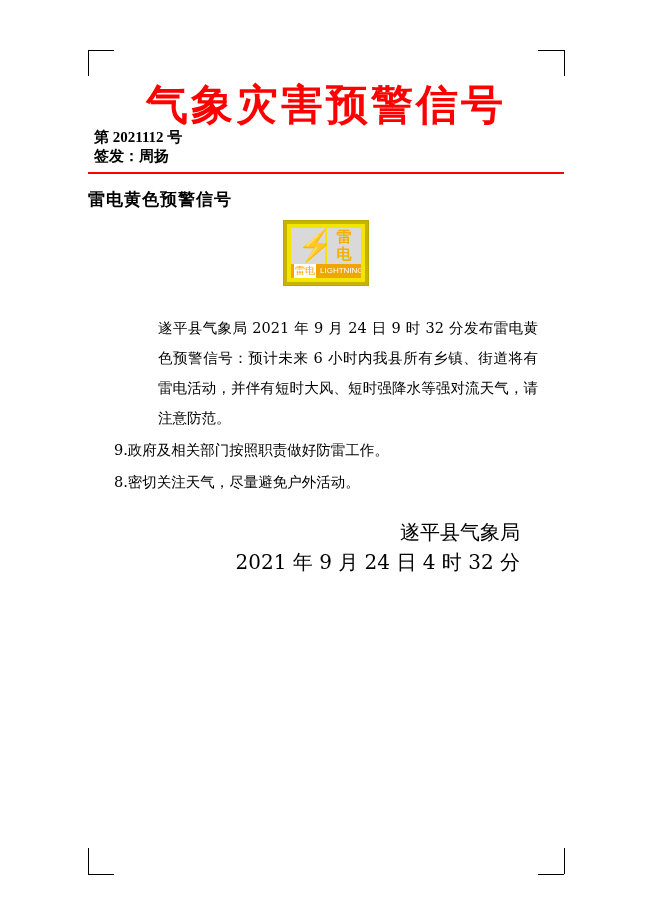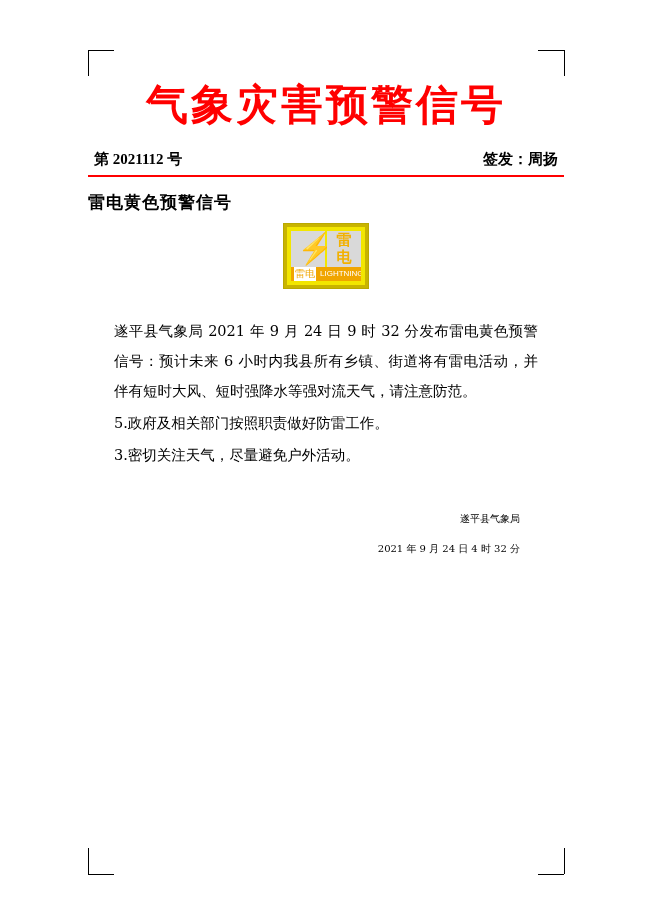--- a/index.html
+++ b/index.html
@@ -66,28 +66,28 @@
     color: #ff0000;
     font-family: "DejaVu Serif", "Liberation Serif", serif;
     font-weight: bold;
     font-size: 42px;
     letter-spacing: 3px;
     line-height: 1.1;
     white-space: nowrap;
   }
 
   .meta-row {
-    margin-top: 22px;
     display: flex;
     justify-content: space-between;
     align-items: baseline;
     font-size: 15px;
     font-weight: bold;
     font-family: "Liberation Serif", serif;
     padding: 0 6px 6px 6px;
+    flex-direction: column;
   }
 
   .red-rule {
     border-bottom: 2px solid #ff0000;
     width: 100%;
     height: 0;
   }
 
   .sub-title {
     margin-top: 14px;
@@ -175,34 +175,35 @@
     font-family: "DejaVu Serif", "Liberation Serif", serif;
     font-size: 14.5px;
     line-height: 30px;
     text-align: justify;
   }
   .body-text p {
     margin: 0;
   }
   .body-text .para-lead {
     margin-bottom: 0;
+    margin-left: 44px;
   }
   .body-text .guide-head {
     margin-top: 14px;
   }
   .body-text .guide-item {
     margin-top: 2px;
   }
 
   .sign-block {
-    margin-top: 34px;
+    margin-top: 20px;
     padding-right: 44px;
     text-align: right;
     font-family: "DejaVu Serif", "Liberation Serif", serif;
-    font-size: 10px;
+    font-size: 20px;
     line-height: 30px;
   }
 </style>
 </head>
 <body>
 
 <div class="page">
 
   <div class="crop crop-tl">
       <span class="h"></span>
@@ -243,22 +244,22 @@
         </div>
         <div class="band">
           <span class="cn">雷电</span>
           <span>LIGHTNING</span>
         </div>
       </div>
     </div>
 
     <div class="body-text">
       <p class="para-lead">遂平县气象局 2021 年 9 月 24 日 9 时 32 分发布雷电黄色预警信号：预计未来 6 小时内我县所有乡镇、街道将有雷电活动，并伴有短时大风、短时强降水等强对流天气，请注意防范。</p>
-      <p class="guide-item">5.政府及相关部门按照职责做好防雷工作。</p>
-      <p class="guide-item">3.密切关注天气，尽量避免户外活动。</p>
+      <p class="guide-item">9.政府及相关部门按照职责做好防雷工作。</p>
+      <p class="guide-item">8.密切关注天气，尽量避免户外活动。</p>
     </div>
 
     <div class="sign-block">
       <div>遂平县气象局</div>
       <div>2021 年 9 月 24 日 4 时 32 分</div>
     </div>
 
   </div>
 </div>
 

